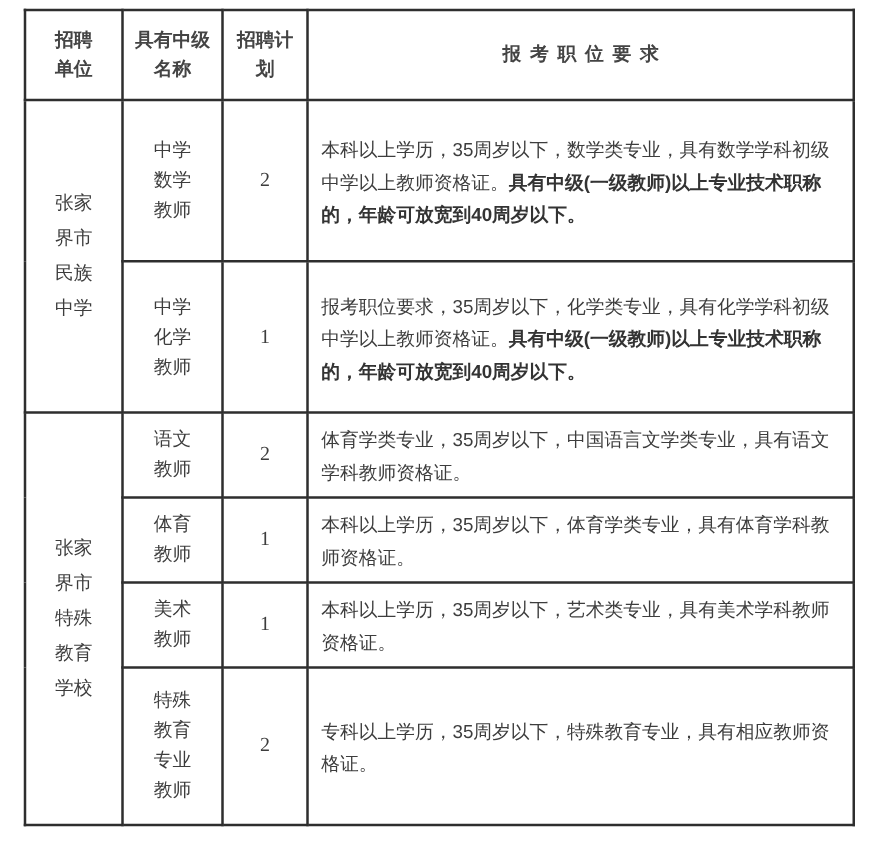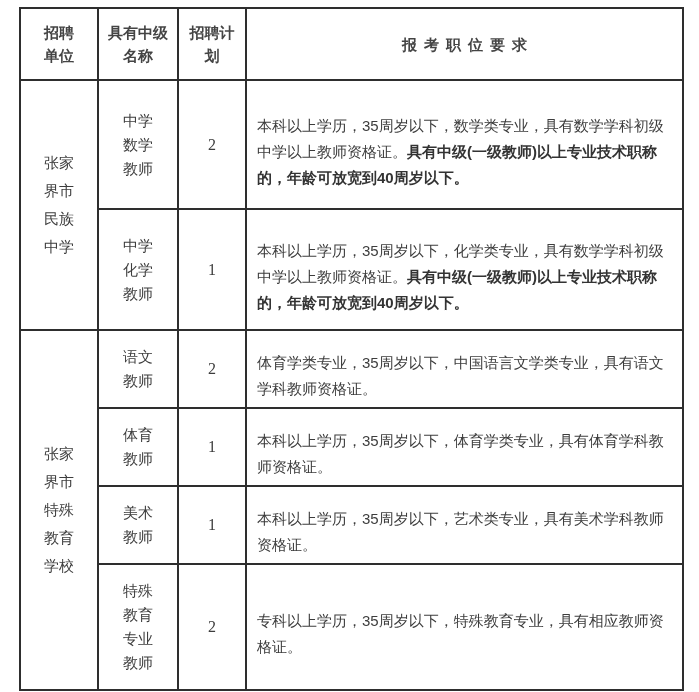--- a/index.html
+++ b/index.html
@@ -34,36 +34,37 @@
   }
   th {
     font-weight: 700;
     color: #444444;
     white-space: pre-line;
     line-height: 23px;
   }
   th.th-req {
     letter-spacing: 7px;
     text-indent: 7px;
+    font-family: Liberation Serif, serif;
   }
   td.cell-unit {
     white-space: pre-line;
     line-height: 28px;
   }
   td.cell-pos {
     white-space: pre-line;
     line-height: 24px;
   }
   td.cell-plan {
     font-family: "Liberation Serif", serif;
     font-size: 16px;
   }
   td.cell-req {
     text-align: left;
-    padding: 19px 12px 5px 10px;
+    padding: 9px 12px 5px 10px;
     line-height: 26px;
   }
   td.cell-req b {
     font-weight: 700;
     color: #333333;
   }
   
   tr.r-head { height: 72px; }
   tr.r-0 { height: 129px; }
   tr.r-1 { height: 121px; }
@@ -103,21 +104,21 @@
 教师</td>
       <td class="cell-plan">2</td>
       <td class="cell-req"><span>本科以上学历，35周岁以下，数学类专业，具有数学学科初级中学以上教师资格证。</span><b>具有中级(一级教师)以上专业技术职称的，年龄可放宽到40周岁以下。</b></td>
     </tr>
 
     <tr class="r-1">
       <td class="cell-pos">中学
 化学
 教师</td>
       <td class="cell-plan">1</td>
-      <td class="cell-req"><span>本科以上学历，35周岁以下，化学类专业，具有数学学科初级中学以上教师资格证。</span><b>具有中级(一级教师)以上专业技术职称的，年龄可放宽到40周岁以下。</b></td>
+      <td class="cell-req"><span>报考职位要求，35周岁以下，化学类专业，具有化学学科初级中学以上教师资格证。</span><b>具有中级(一级教师)以上专业技术职称的，年龄可放宽到40周岁以下。</b></td>
     </tr>
 
     <tr class="r-2">
       <td class="cell-unit" rowspan="4">张家
 界市
 特殊
 教育
 学校</td>
       <td class="cell-pos">语文
 教师</td>

